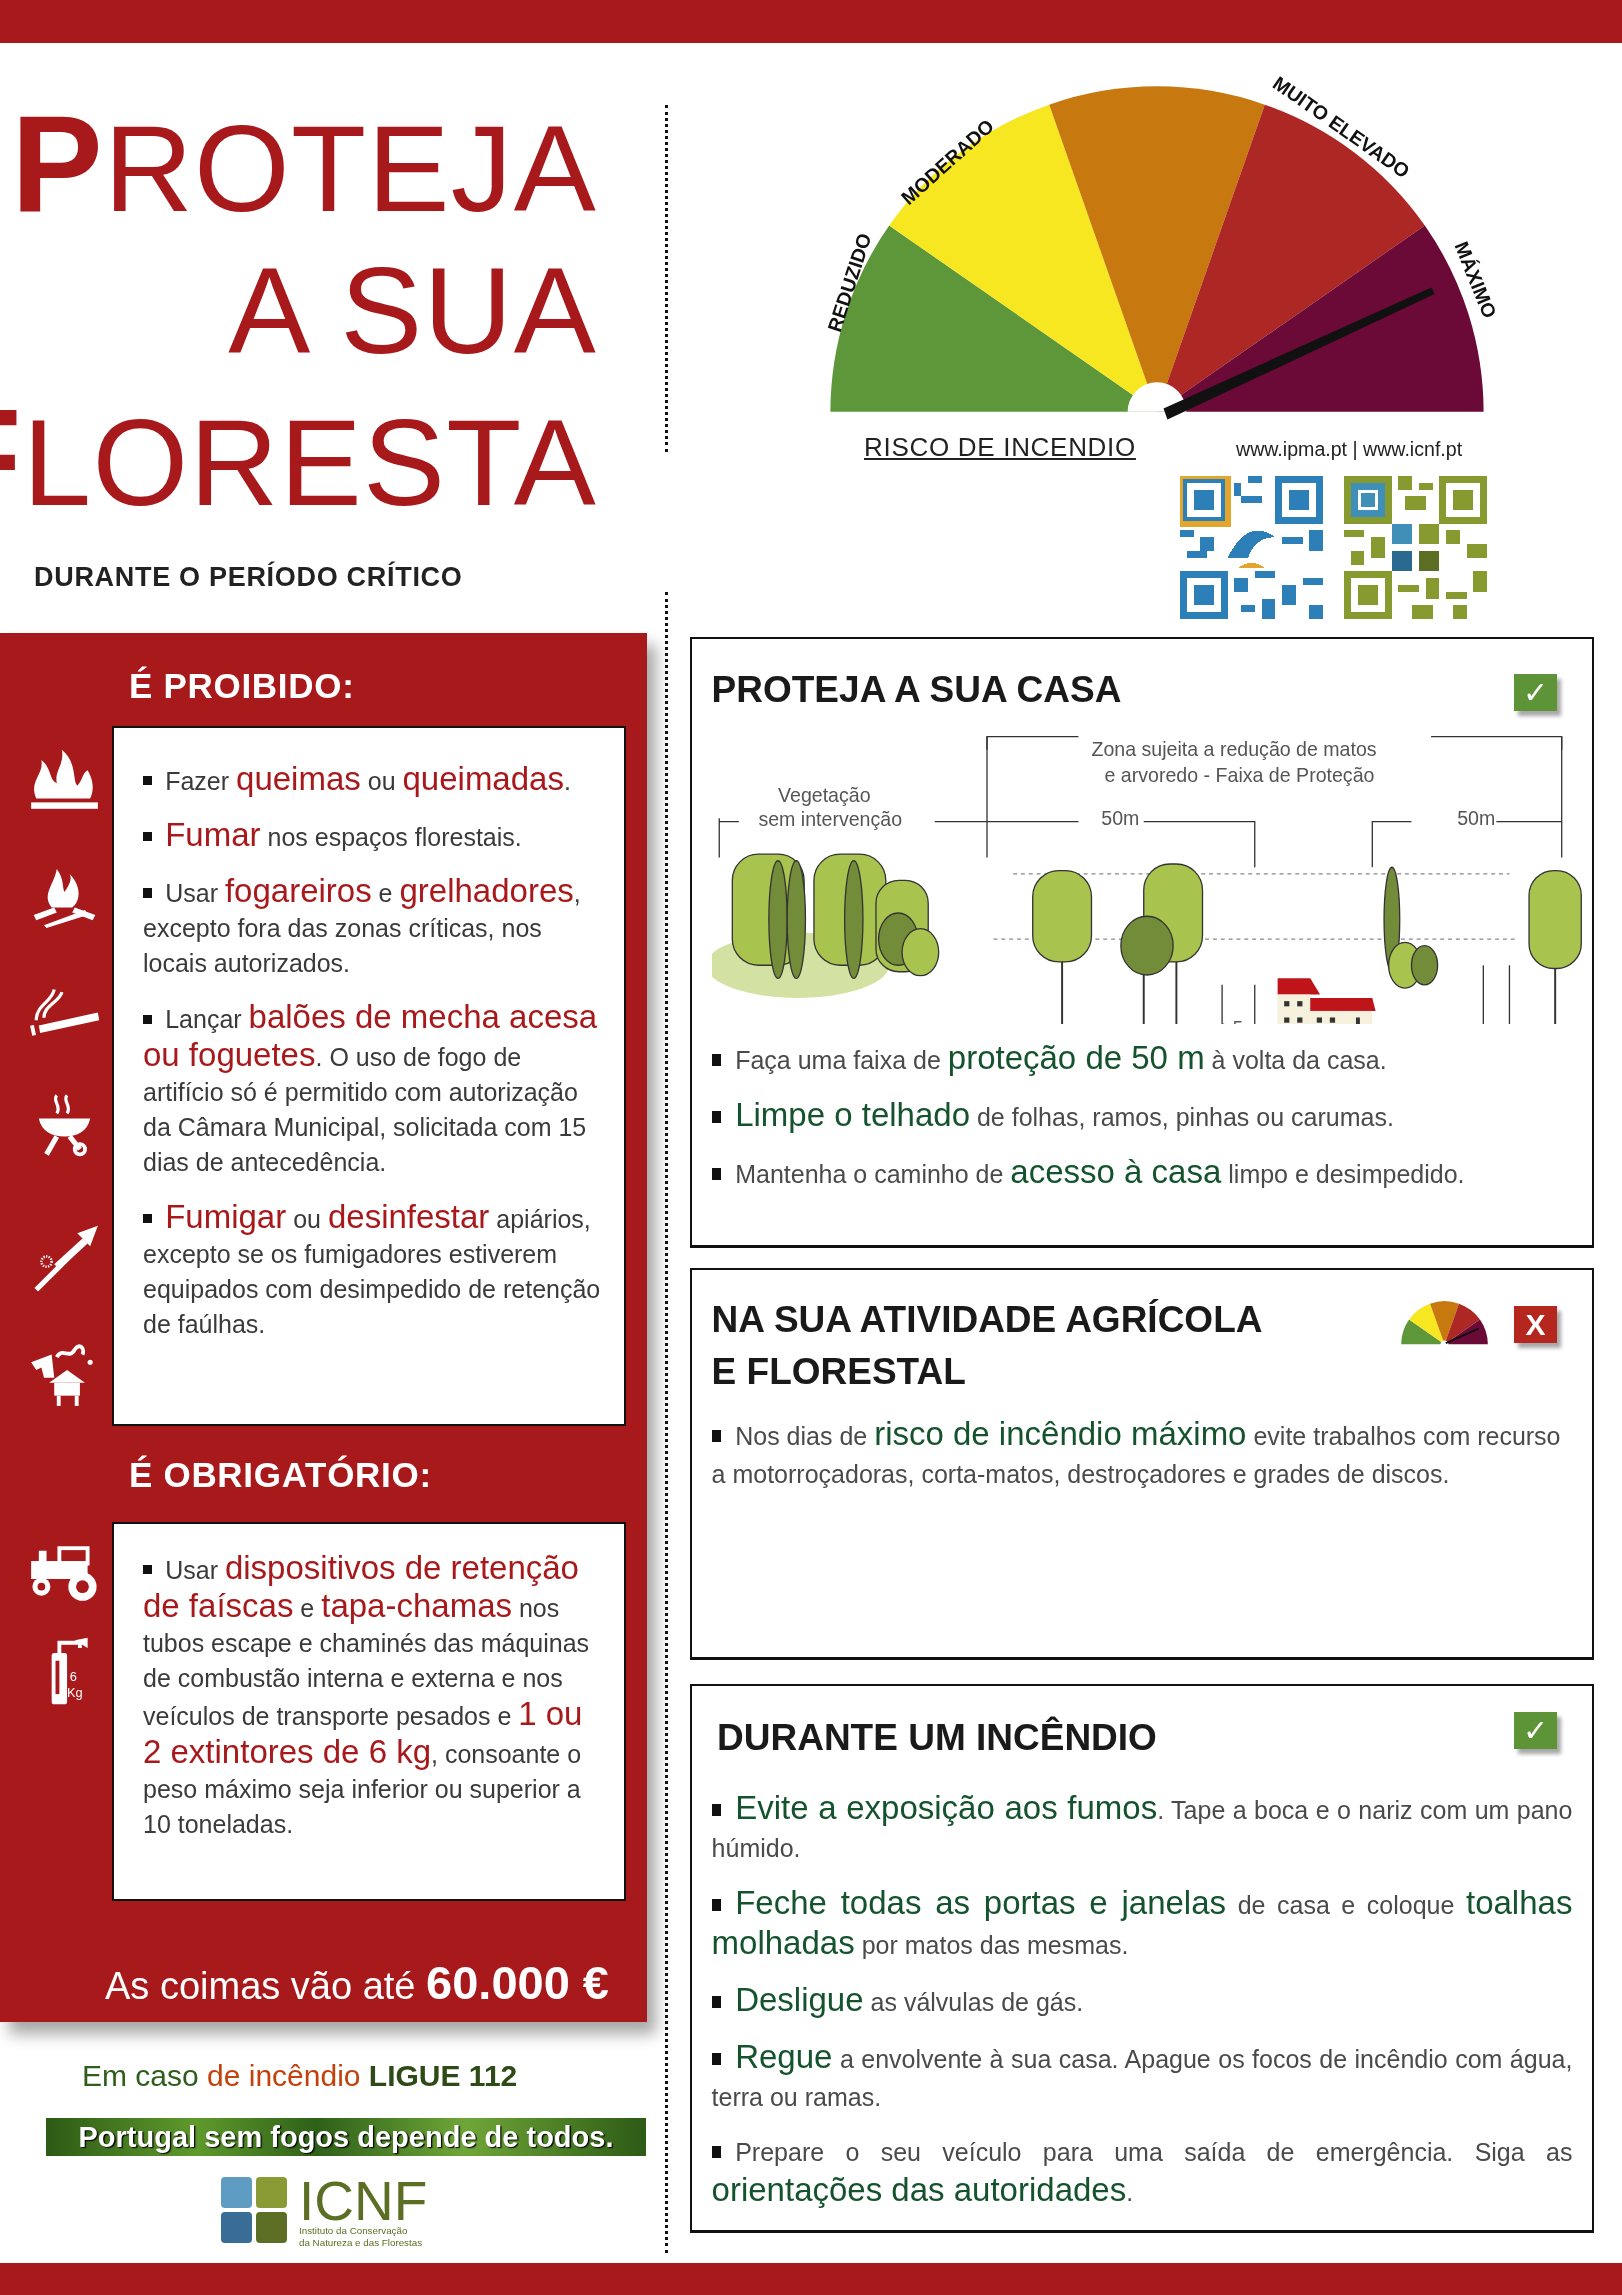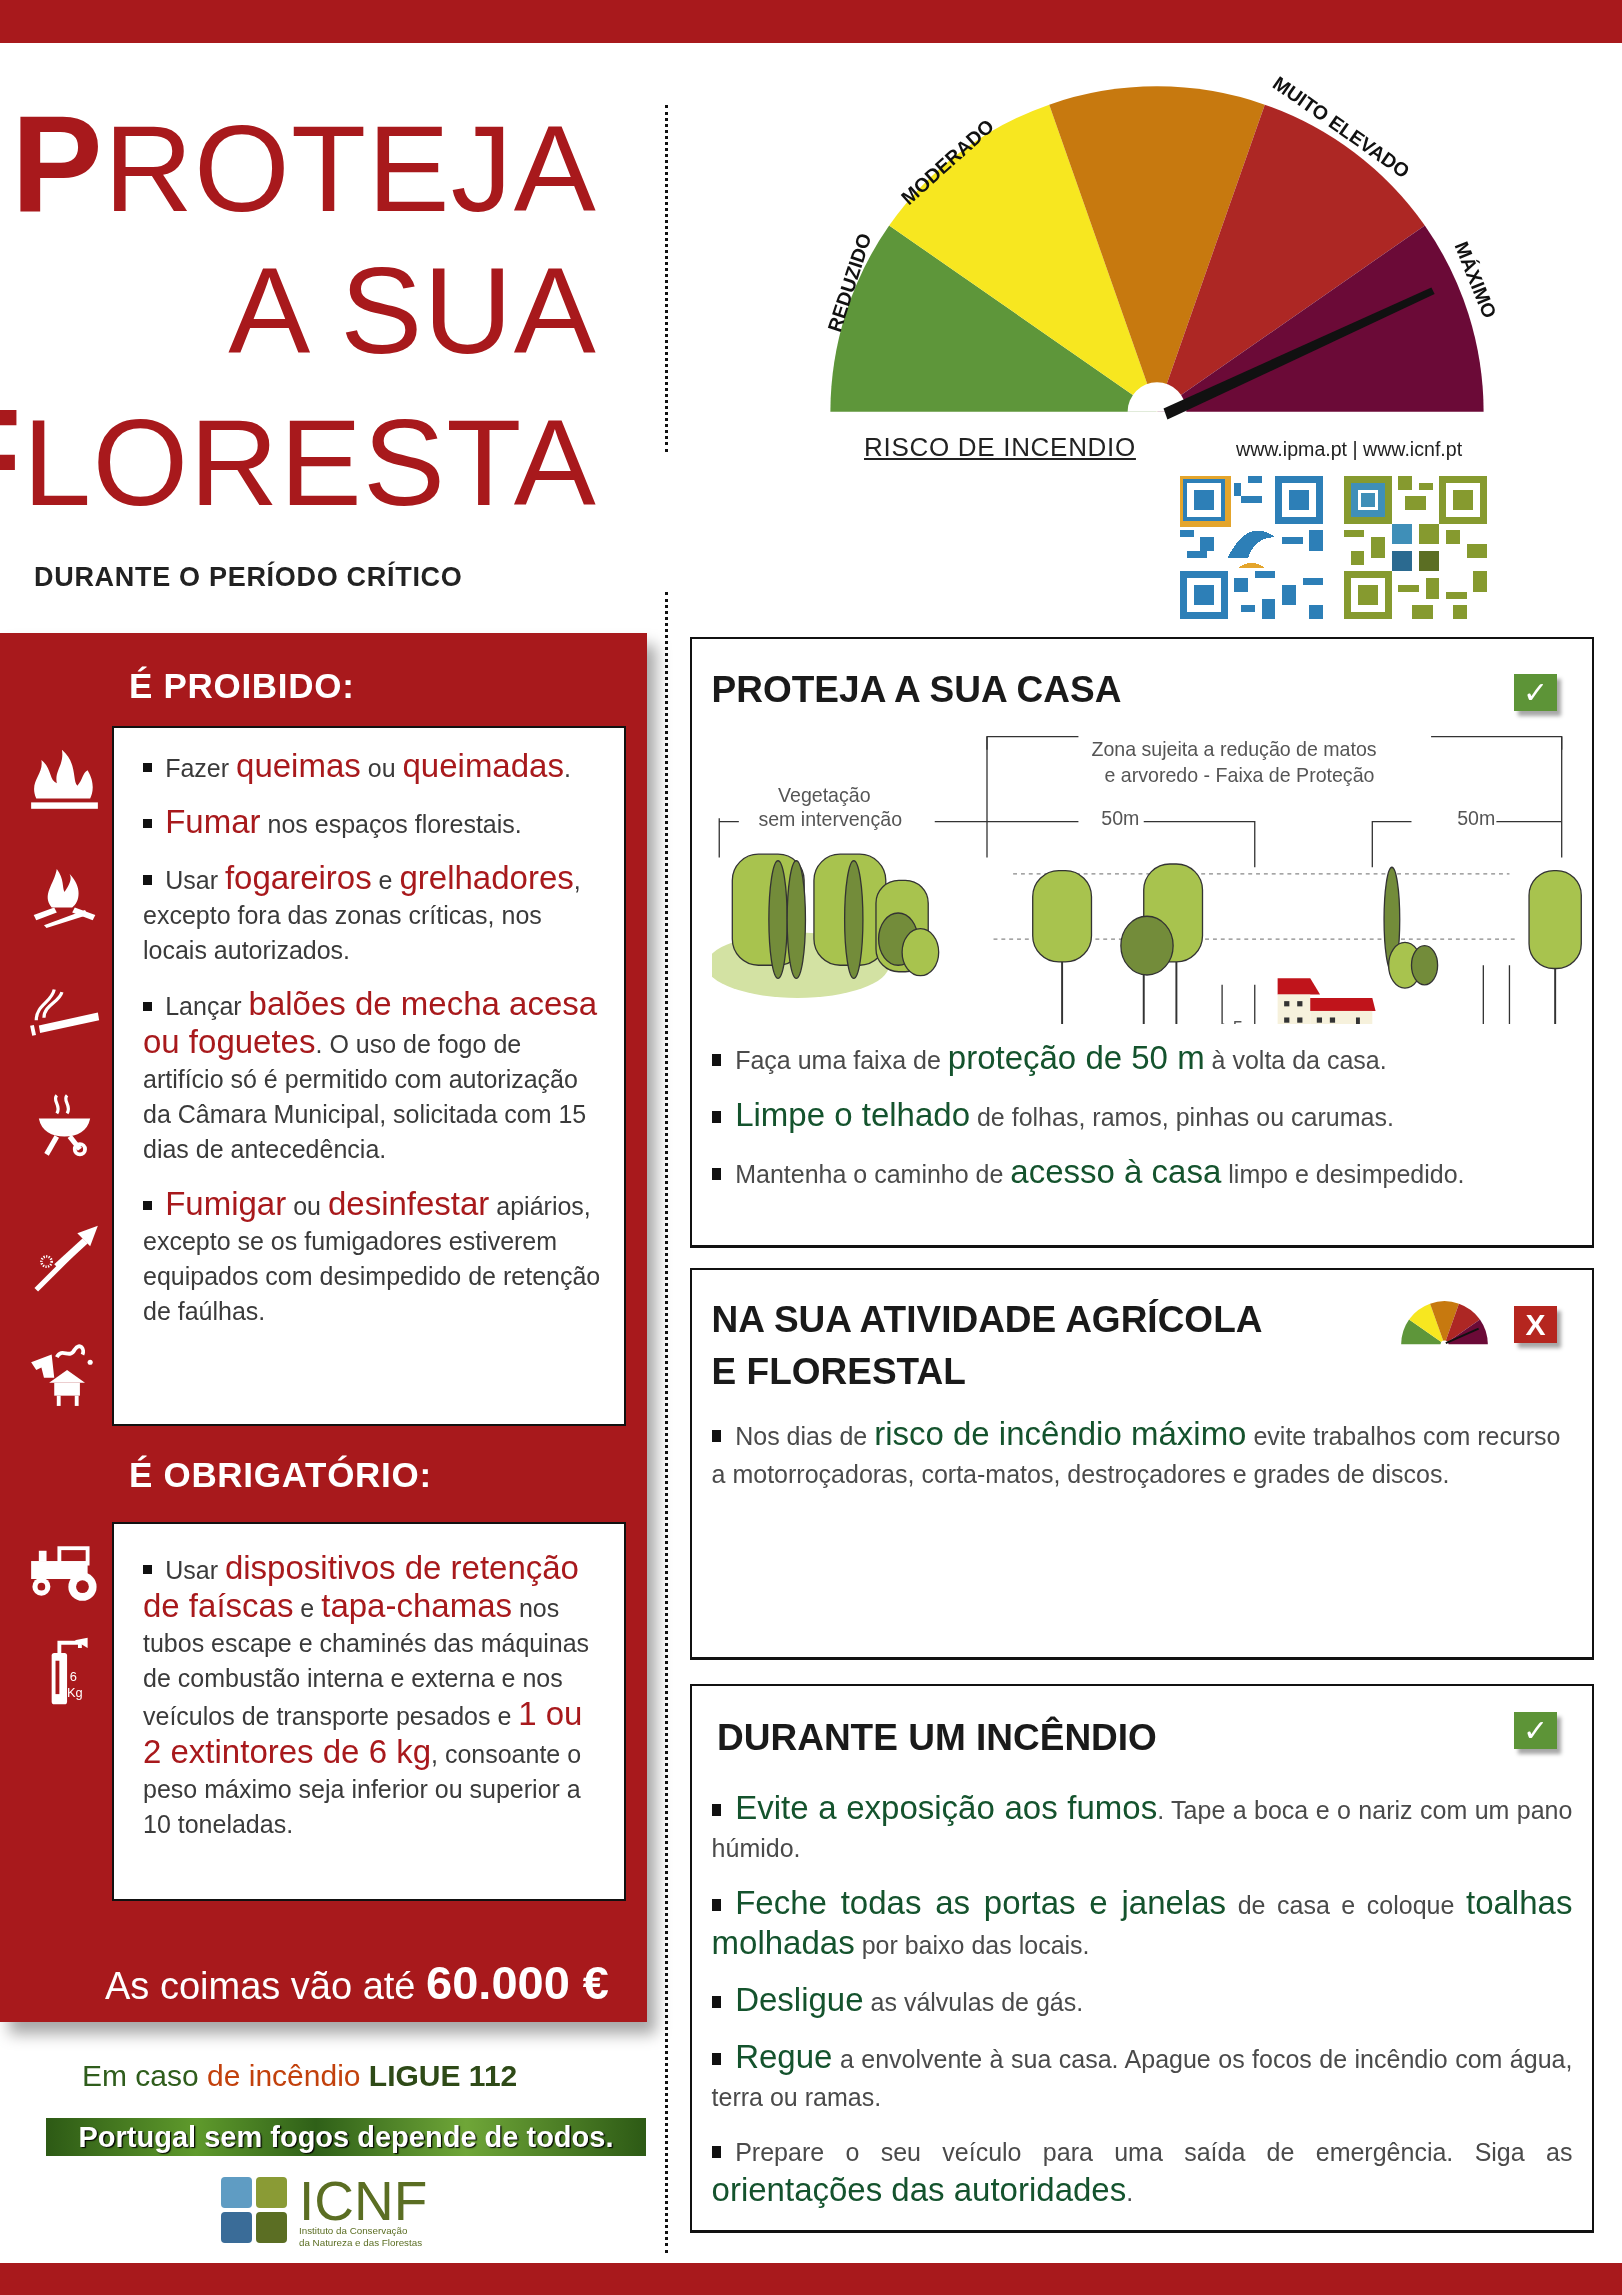--- a/index.html
+++ b/index.html
@@ -226,21 +226,21 @@
       <polygon points="18,38 32,28 46,38" fill="#fff"></polygon>
       <rect x="22" y="38" width="20" height="10" fill="#fff"></rect>
       <rect x="24" y="48" width="3" height="8" fill="#fff"></rect>
       <rect x="38" y="48" width="3" height="8" fill="#fff"></rect>
       <path d="M24,18 C28,10 34,20 38,12 C42,6 46,12 44,16" stroke="#fff" stroke-width="3" fill="none"></path>
       <circle cx="50" cy="22" r="2" fill="#fff"></circle>
     </svg>
 </div>
 
 <div class="white-box" style="top:726px;height:700px;">
-  <div class="bullet" style="">
+  <div class="bullet" style="margin-top:13px;">
     <span class="sq"></span><span>Fazer </span><span class="big">queimas</span><span> ou </span><span class="big">queimadas</span><span>.</span>
   </div>
   <div class="bullet">
     <span class="sq"></span><span class="big">Fumar</span><span> nos espaços florestais.</span>
   </div>
   <div class="bullet">
     <span class="sq"></span><span>Usar </span><span class="big">fogareiros</span><span> e </span><span class="big">grelhadores</span><span>, excepto fora das zonas críticas, nos locais autorizados.</span>
   </div>
   <div class="bullet">
     <span class="sq"></span><span>Lançar </span><span class="big">balões de mecha acesa ou foguetes</span><span>. O uso de fogo de artifício só é permitido com autorização da Câmara Municipal, solicitada com 15 dias de antecedência.</span>
@@ -387,21 +387,21 @@
   <div class="rb-list" style="top:145px;">
     <div class="rb-item"><span class="sq"></span><span>Nos dias de </span><span class="big">risco de incêndio máximo</span><span> evite trabalhos com recurso a motorroçadoras, corta-matos, destroçadores e grades de discos.</span></div>
   </div>
 </div>
 
 <div class="rbox" style="top:1684px;height:549px;">
   <h2 style="left:25px;top:26px;">DURANTE UM INCÊNDIO</h2>
   <div class="badge ok" style="left:822px;top:26px;">✓</div>
   <div class="rb-list" style="top:103px;text-align:justify;">
     <div class="rb-item"><span class="sq"></span><span class="big">Evite a exposição aos fumos</span><span>. Tape a boca e o nariz com um pano húmido.</span></div>
-    <div class="rb-item"><span class="sq"></span><span class="big">Feche todas as portas e janelas</span><span> de casa e coloque </span><span class="big">toalhas molhadas</span><span> por baixo das locais.</span></div>
+    <div class="rb-item"><span class="sq"></span><span class="big">Feche todas as portas e janelas</span><span> de casa e coloque </span><span class="big">toalhas molhadas</span><span> por matos das mesmas.</span></div>
     <div class="rb-item"><span class="sq"></span><span class="big">Desligue</span><span> as válvulas de gás.</span></div>
     <div class="rb-item"><span class="sq"></span><span class="big">Regue</span><span> a envolvente à sua casa. Apague os focos de incêndio com água, terra ou ramas.</span></div>
     <div class="rb-item"><span class="sq"></span><span>Prepare o seu veículo para uma saída de emergência. Siga as </span><span class="big">orientações das autoridades</span><span>.</span></div>
   </div>
 </div>
 
 <div class="band-bottom"></div>
 
 
 </body></html>

